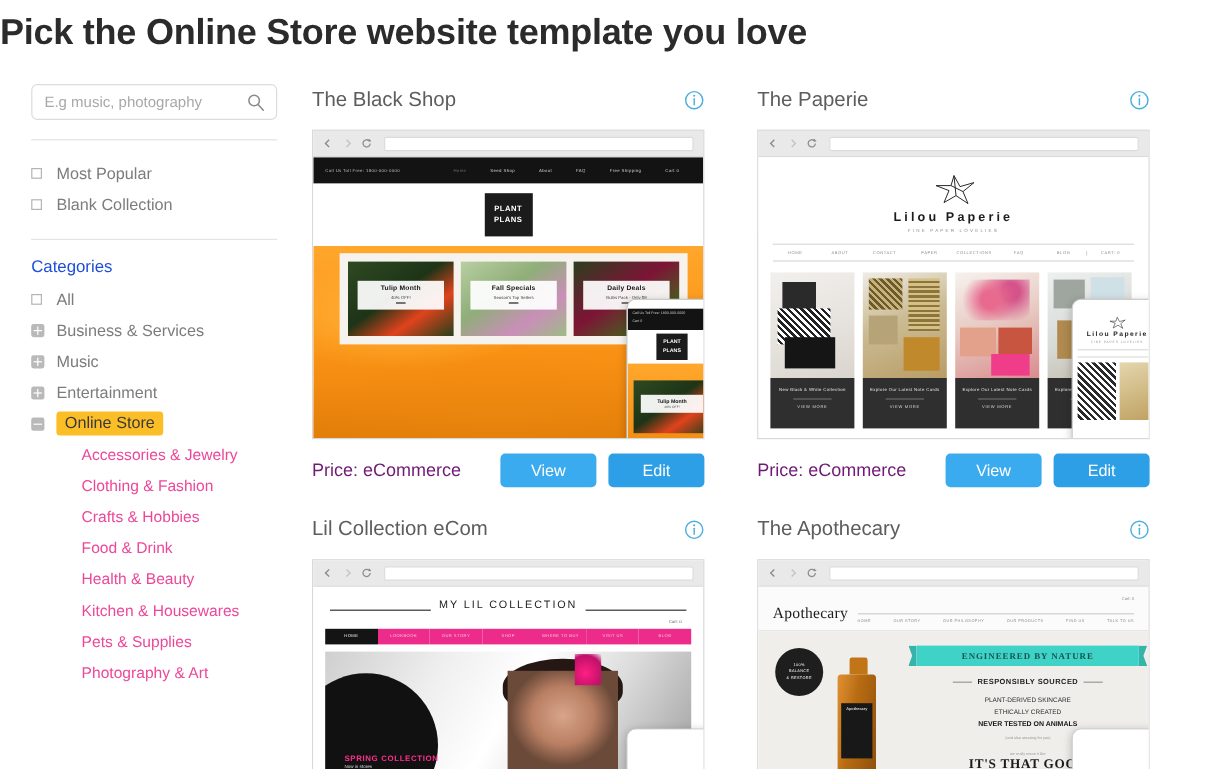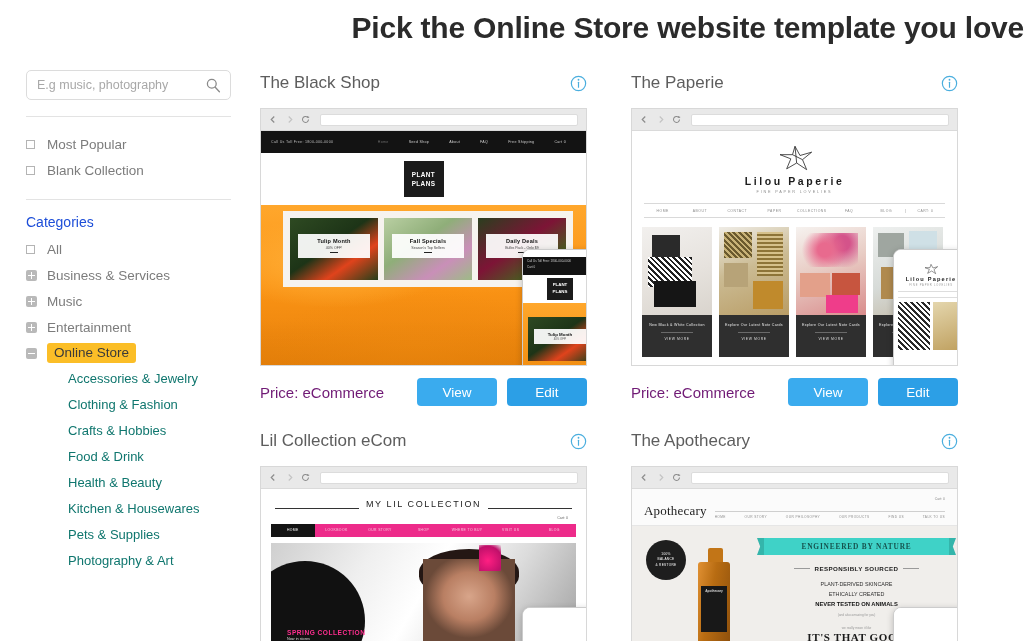--- a/index.html
+++ b/index.html
@@ -6,21 +6,21 @@
   html, body {
     width: 1024px; height: 641px;
     background: #ffffff;
     font-family: "Liberation Sans", sans-serif;
     overflow: hidden;
   }
   body { position: relative; }
 
   
   .page-title {
-    text-align: right;
+    text-align: left;
     font-size: 30px;
     font-weight: 700;
     color: #2b2b2b;
     letter-spacing: -0.2px;
     padding-top: 6px;
     height: 52px;
     line-height: 44px;
     white-space: nowrap;
   }
 
@@ -80,21 +80,21 @@
     left: 4.75px; top: 2px; width: 1.5px; height: 7px; background: #fff;
   }
 
   .cat-label { color: #7c7c7c; font-size: 13.5px; }
   .cat-label.active {
     background: #fbbe27; color: #3a3a3a;
     padding: 2px 7px 3px 7px; border-radius: 3px;
     font-size: 13.5px;
   }
   .subcat {
-    font-size: 13px; color: #0f766e;
+    font-size: 13px; color: #ec4899;
     height: 26px; line-height: 26px; padding-left: 42px;
   }
 
   
   .main { flex: 1; padding: 16px 26px 0 8px; }
   .grid { display: flex; flex-wrap: wrap; gap: 0 44px; }
   .card { width: 327px; margin-bottom: 18px; }
 
   .card-head {
     display: flex; align-items: center; justify-content: space-between;

